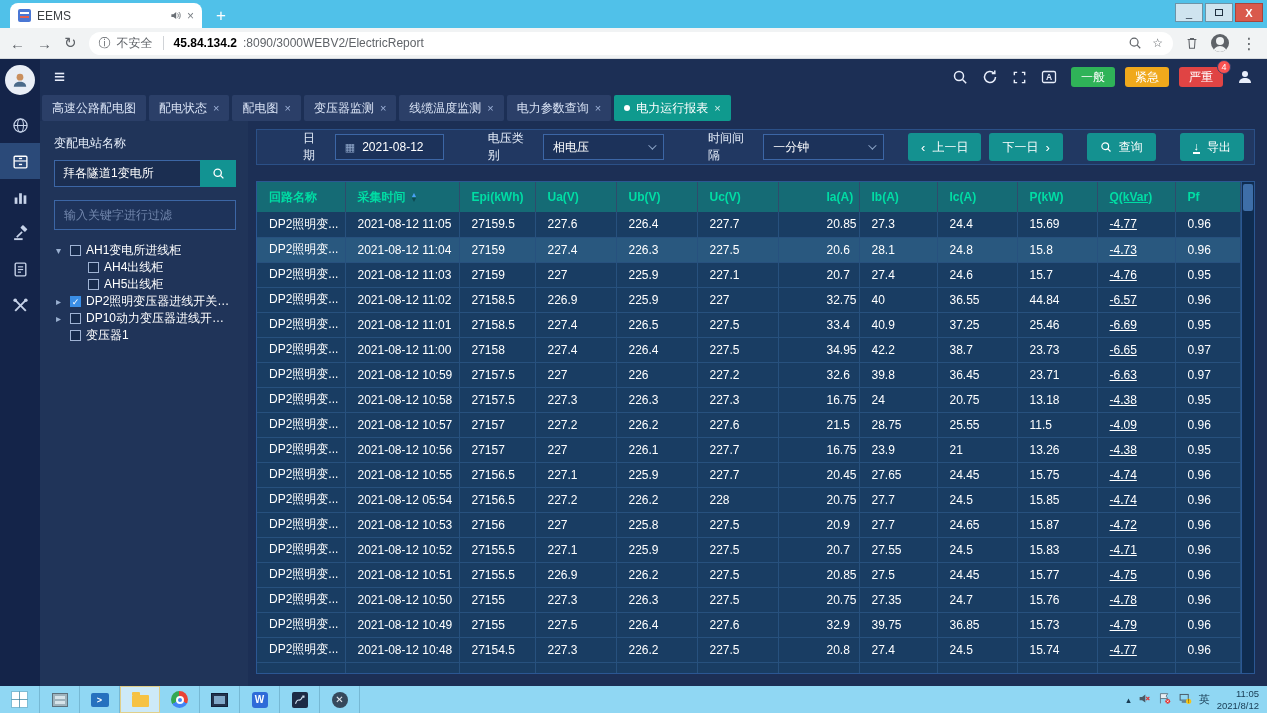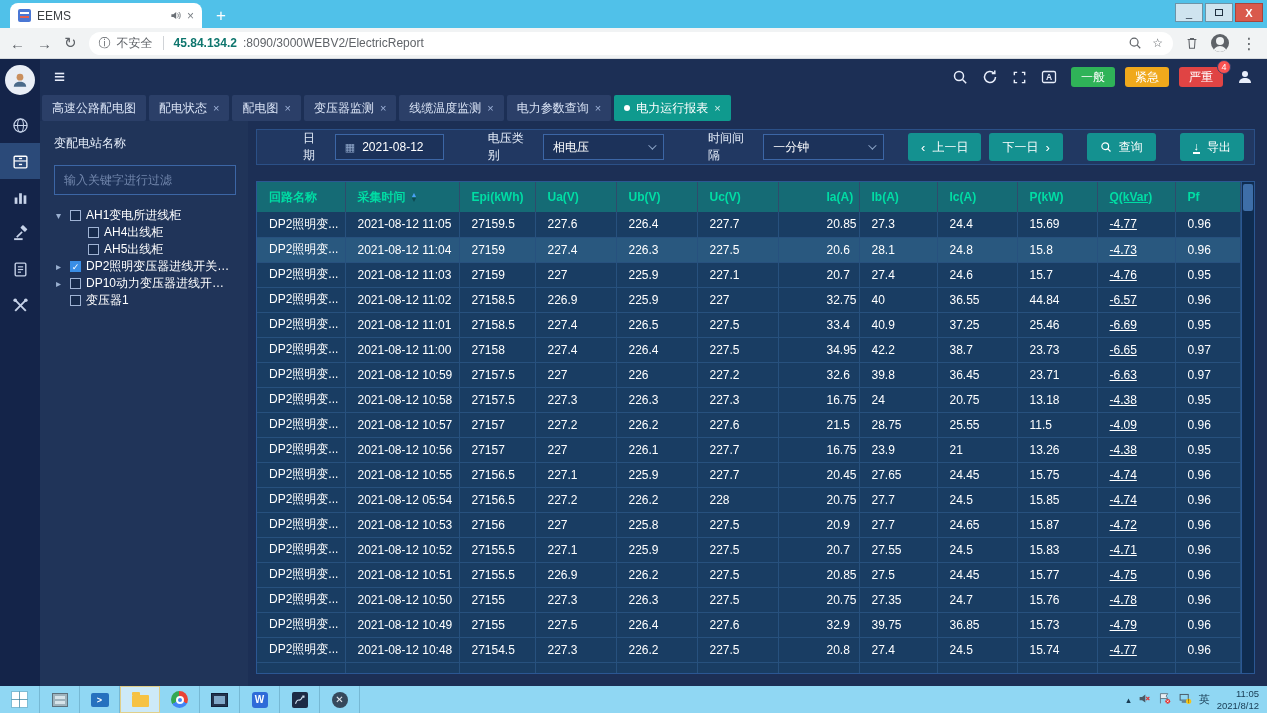--- a/index.html
+++ b/index.html
@@ -20,21 +20,21 @@
   .winctl { position:absolute; right:4px; top:3px; display:flex; gap:2px; }
   .winbtn { width:28px; height:19px; background:#cfe4ef; border:1px solid #6d93a7; color:#203040;
             font-size:11px; display:flex; align-items:center; justify-content:center; }
   .winbtn .sq { width:8px; height:7px; border:1px solid #203040; }
   .winbtn.close { background:#d9594c; color:#fff; border-color:#a8443c; font-weight:bold; }
 
   .addressbar { height:31px; background:#f1f3f4; display:flex; align-items:center; padding:0 10px; gap:12px; flex:none; border-bottom:1px solid #d7dade; }
   .nav-ic { color:#5f6368; font-size:15px; }
   .omnibox { flex:1; height:23px; background:#fff; border-radius:12px; display:flex; align-items:center; padding:0 10px; gap:6px; font-size:12px; color:#5f6368; }
   .omnibox .sep { width:1px; height:14px; background:#d0d3d7; margin:0 4px; }
-  .host { color:#0f766e; font-weight:bold; }
+  .host { color:#000000; font-weight:bold; }
   .path { color:#5f6368; }
   .omni-right { margin-left:auto; display:flex; align-items:center; gap:10px; }
   .bar-right { display:flex; align-items:center; gap:12px; color:#5f6368; }
   .avatar-sm { width:18px; height:18px; border-radius:50%; background:#5f6368; position:relative; overflow:hidden; }
   .avatar-sm::before{ content:""; position:absolute; left:5px; top:3px; width:8px; height:8px; border-radius:50%; background:#f1f3f4; }
   .avatar-sm::after{ content:""; position:absolute; left:2px; top:12px; width:14px; height:8px; border-radius:7px 7px 0 0; background:#f1f3f4; }
 
   
   .app { flex:1; display:flex; min-height:0; background:#1c2f55; }
   .rail { width:40px; background:#142449; display:flex; flex-direction:column; align-items:center; padding-top:6px; flex:none; }
@@ -331,20 +331,29 @@
             <span class="dot"></span>
             <span>电力运行报表</span>
             <span class="tab-x">×</span>
           </div>
         </div>
 
       <div class="content">
 
         <div class="left-panel">
           <div class="panel-label">变配电站名称</div>
+          <div class="search-row">
+            <input value="拜各隧道1变电所" style="">
+            <button class="search-btn">
+                <svg width="13" height="13" viewBox="0 0 16 16">
+                  <circle cx="7" cy="7" r="4.5" fill="none" stroke="#fff" stroke-width="1.6"></circle>
+                  <line x1="10.5" y1="10.5" x2="14" y2="14" stroke="#fff" stroke-width="1.6"></line>
+                </svg>
+              </button>
+          </div>
           <div class="filter-wrap">
             <input placeholder="输入关键字进行过滤" style="">
           </div>
           <div class="tree" id="tree">
               <div class="tree-row" style="padding-left: 2px;">
                 <span class="expander">▾</span>
                 <span class="cb"></span>
                 <span class="tlab">AH1变电所进线柜</span>
               </div>
               <div class="tree-row" style="padding-left: 34px;">

